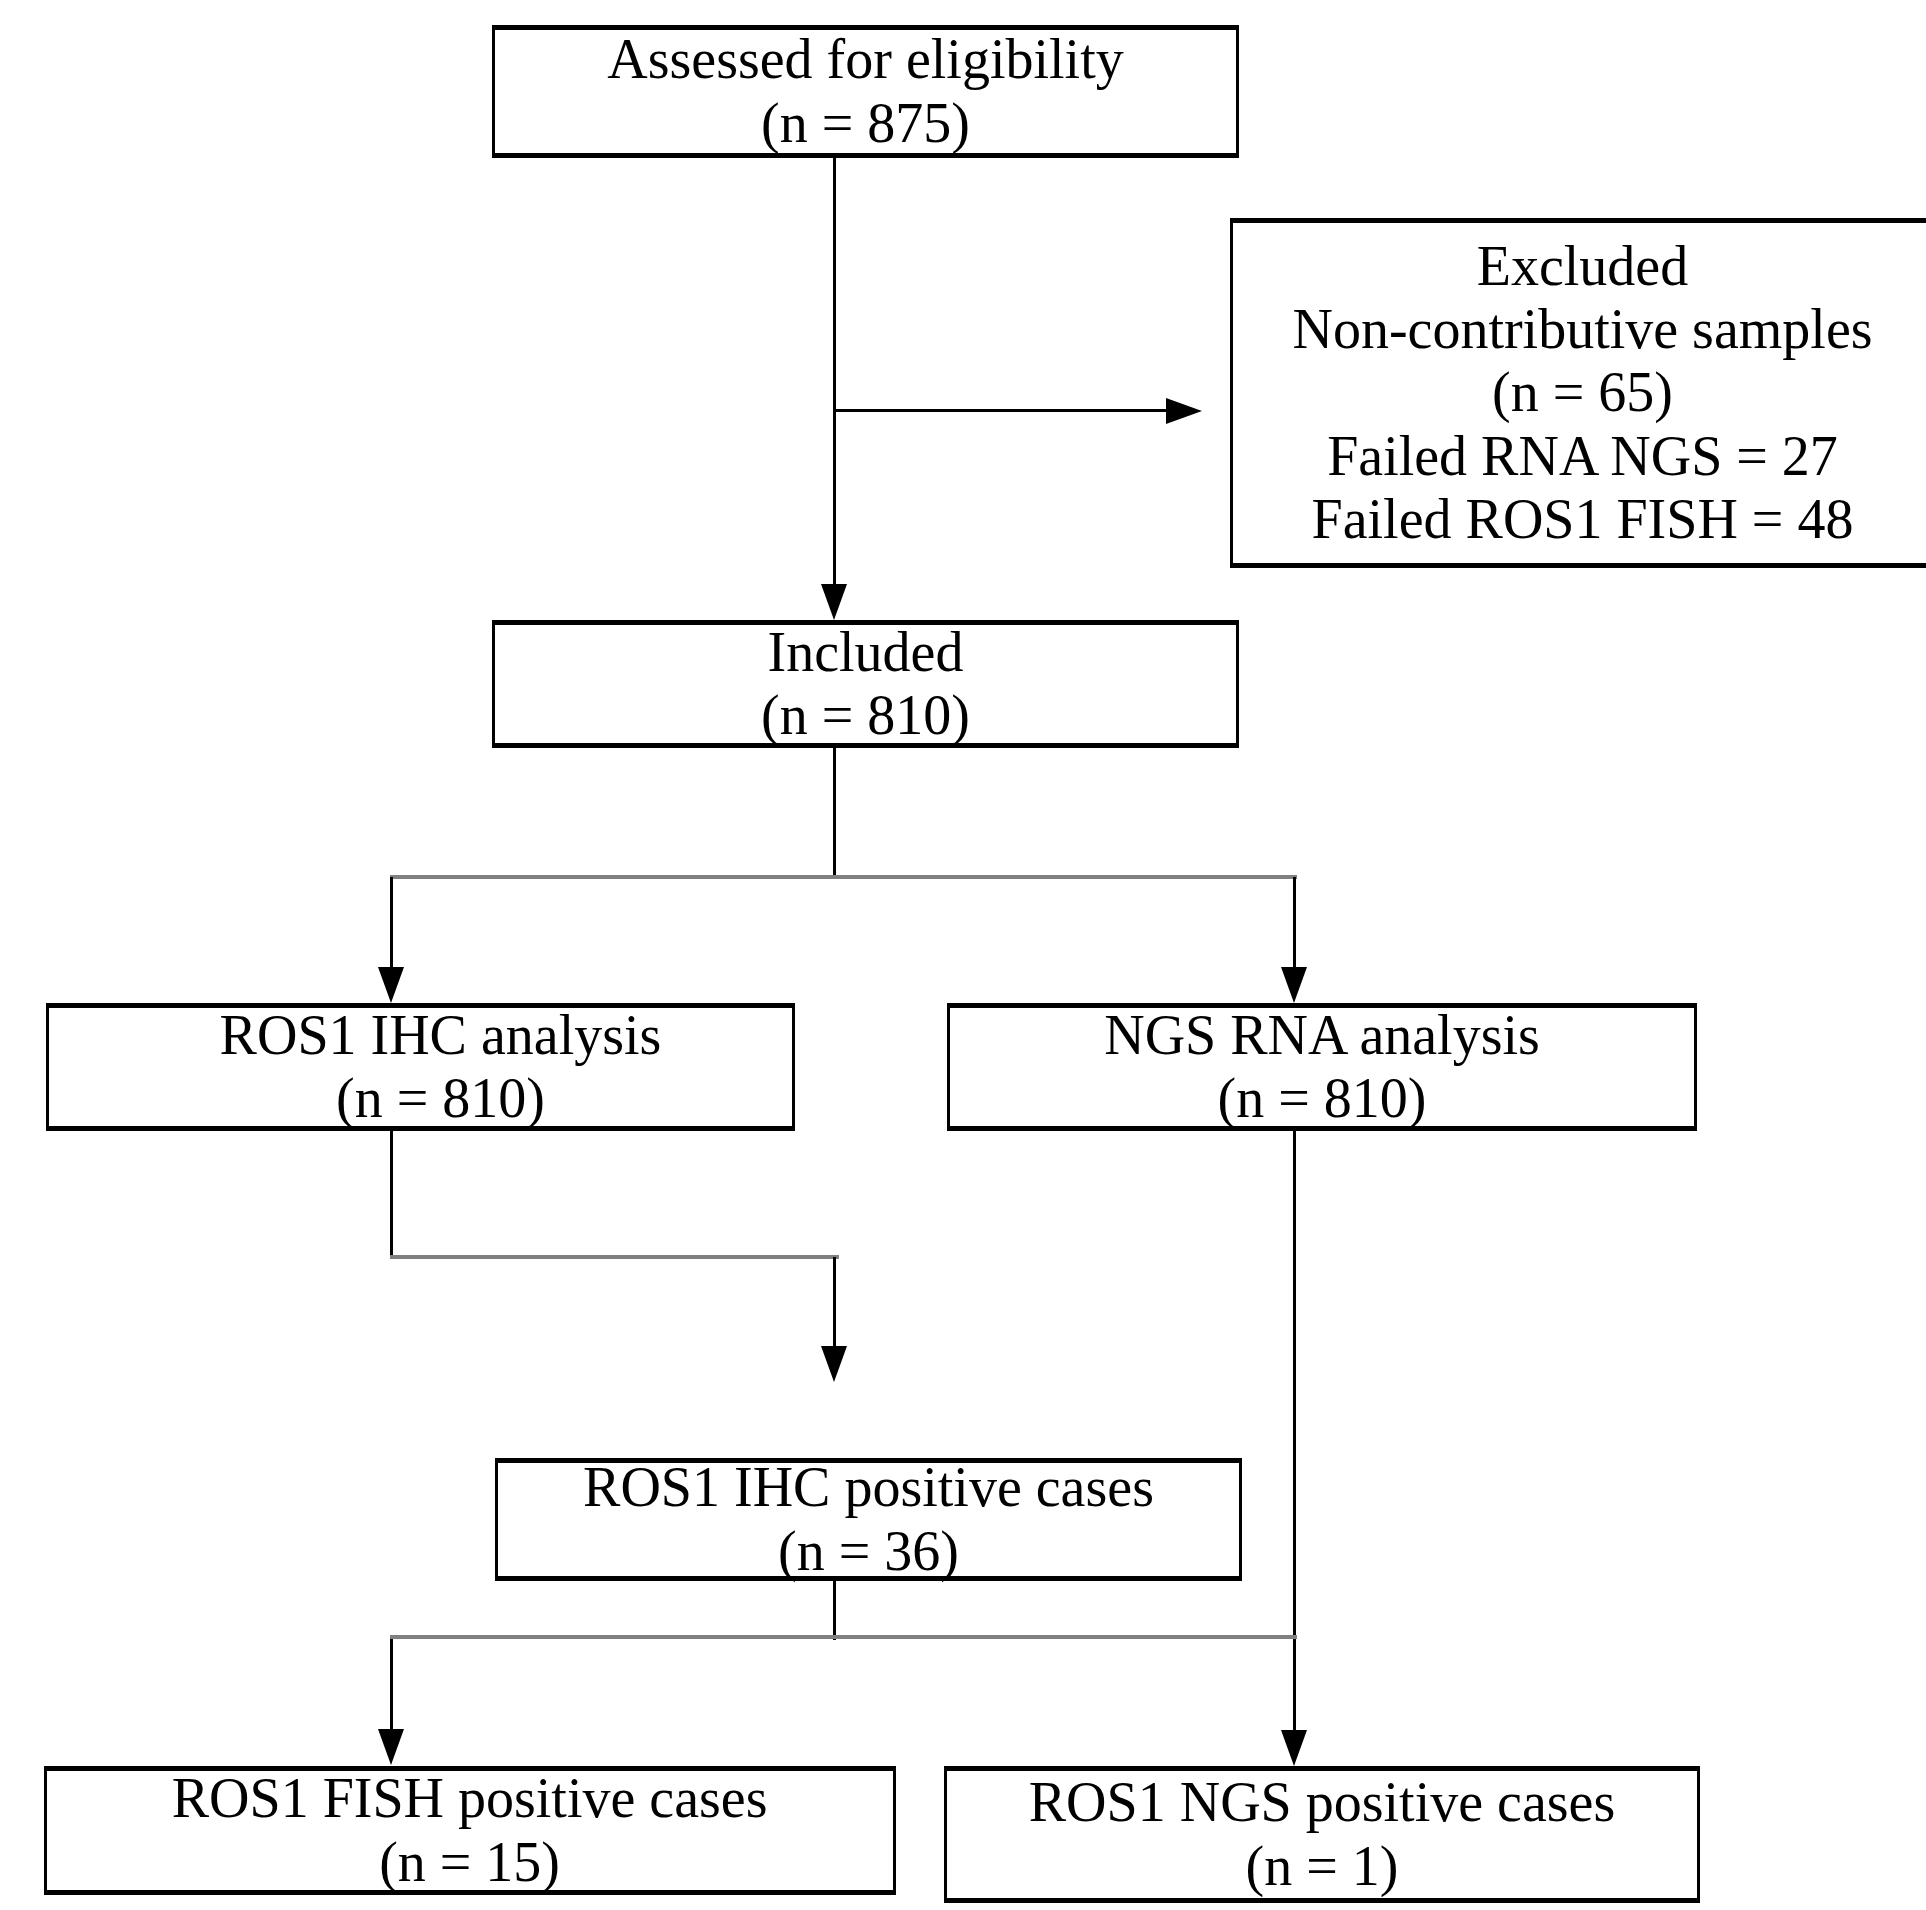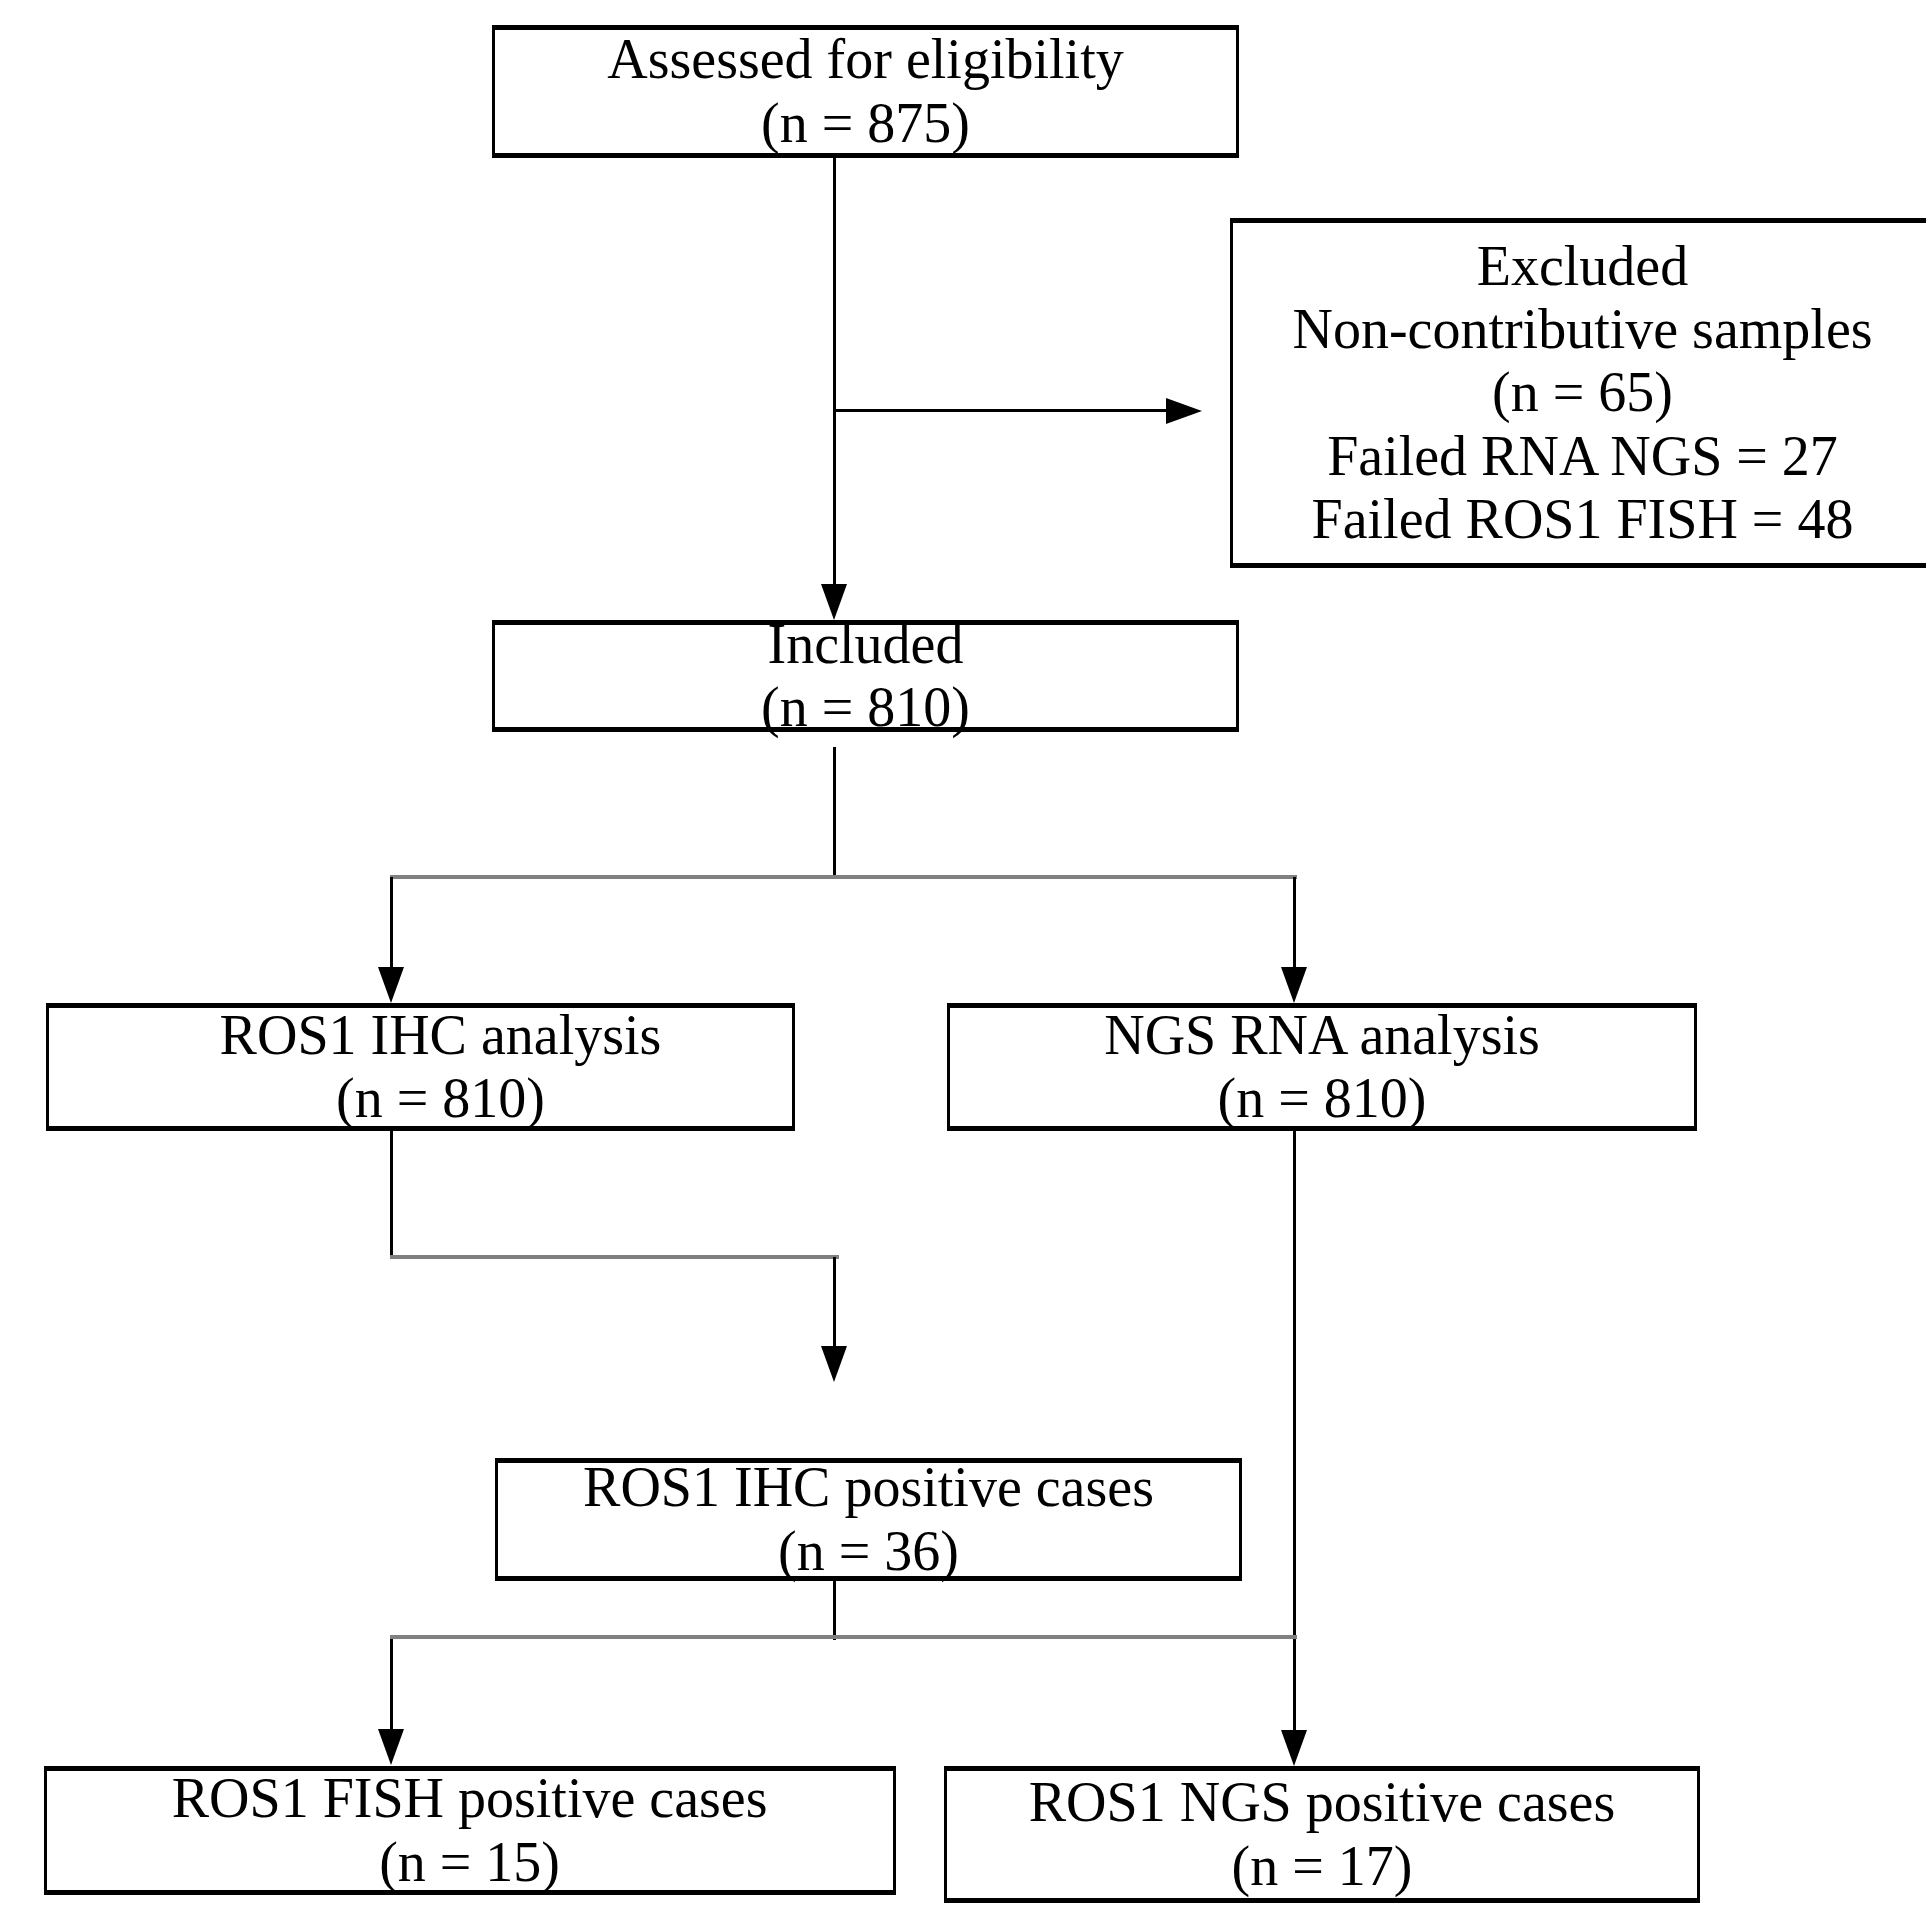--- a/index.html
+++ b/index.html
@@ -40,21 +40,21 @@
   }
   .arr-right{
     position:absolute;width:0;height:0;
     border-top:13px solid transparent;
     border-bottom:13px solid transparent;
     border-left:36px solid #000000;
   }
   
   #box-assessed      {left:464px;  top:25px;   width:747px; height:133px;}
   #box-excluded      {left:1202px; top:218px;  width:705px; height:350px;}
-  #box-included      {left:464px;  top:620px;  width:747px; height:112px;}
+  #box-included      {left:464px;  top:620px;  width:747px; height:128px;}
   #box-ihc-analysis  {left:18px;   top:1003px; width:749px; height:128px;padding-left:40px;}
   #box-ngs-analysis  {left:919px; top:1003px; width:750px; height:128px;}
   #box-ihc-positive  {left:467px;  top:1458px; width:747px; height:123px;}
   #box-fish-positive {left:15.6px;   top:1766px; width:852px; height:129px;}
   #box-ngs-positive  {left:916px; top:1766px; width:756px; height:137px;}
 </style>
 </head>
 <body>
 
 <div id="stage">
@@ -118,17 +118,17 @@
     <div>(n = 36)</div>
   </div>
 
   <div class="box" id="box-fish-positive">
     <div>ROS1 FISH positive cases</div>
     <div>(n = 15)</div>
   </div>
 
   <div class="box" id="box-ngs-positive">
     <div>ROS1 NGS positive cases</div>
-    <div>(n = 17)</div>
+    <div>(n = 1)</div>
   </div>
 
 </div>
 
 
 </body></html>

